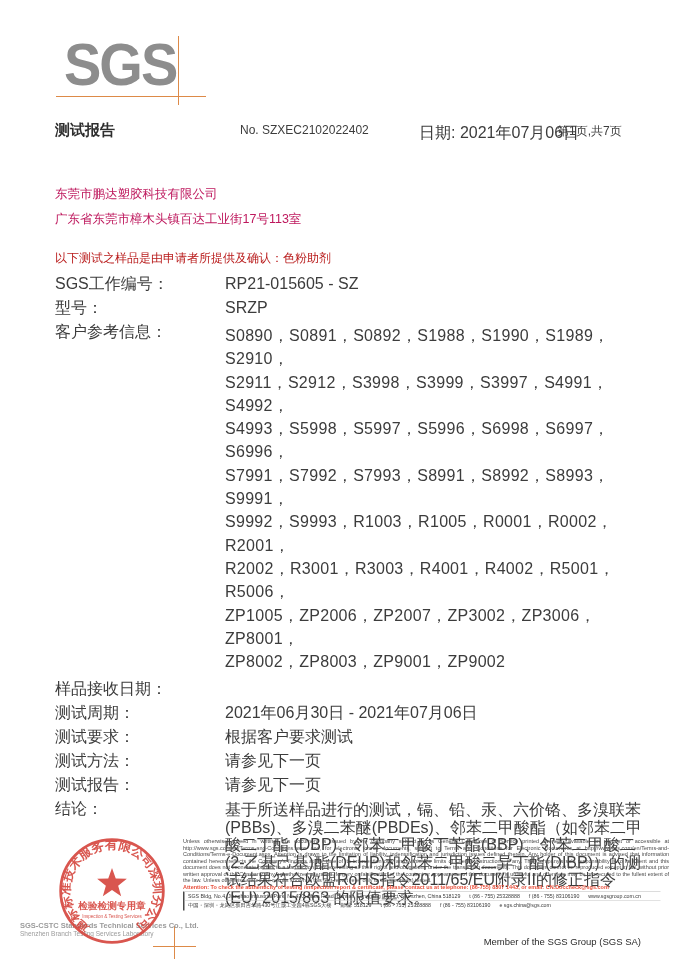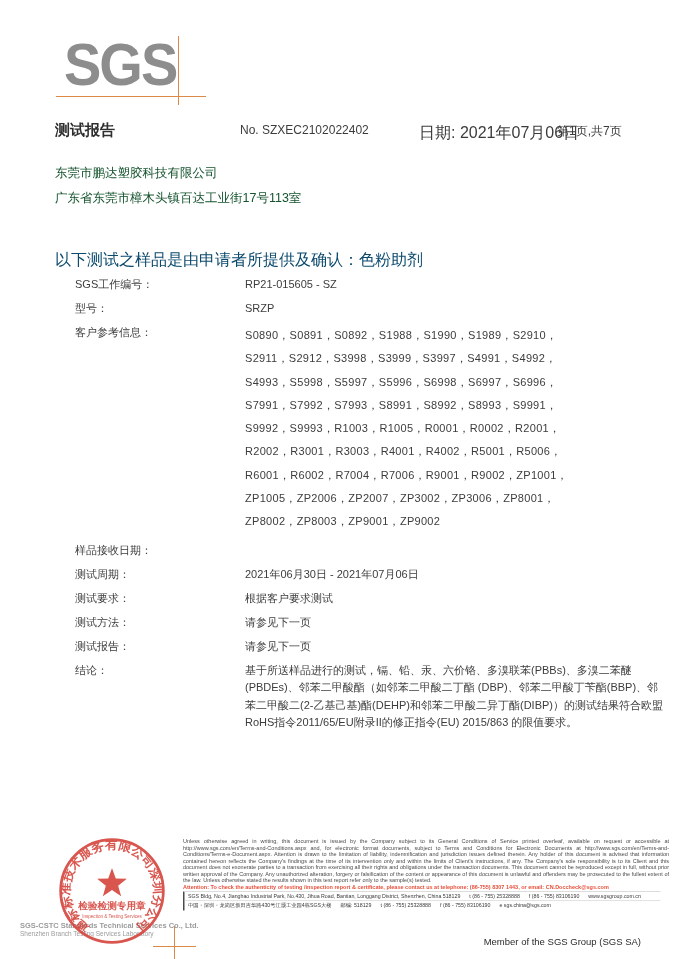--- a/index.html
+++ b/index.html
@@ -15,25 +15,25 @@
   .crop-top-v{left:178px;top:36px;width:1px;height:69px;}
   .crop-bot-v{left:174px;top:926px;width:1px;height:33px;}
   .crop-bot-h{left:153px;top:946px;width:43px;height:1px;}
   
   .hdr{position:absolute;top:121px;left:0;width:100%;height:20px;}
   .hdr .title{position:absolute;left:55px;top:0;font-size:15px;font-weight:bold;color:#2e2e2e;}
   .hdr .no{position:absolute;left:240px;top:2px;font-size:12px;}
   .hdr .date{position:absolute;left:419px;top:2px;font-size:16px;}
   .hdr .pages{position:absolute;left:557px;top:2px;font-size:12px;}
   
-  .applicant{position:absolute;left:55px;top:161px;font-size:12.5px;line-height:25px;color:#14532d;}
+  .applicant{position:absolute;left:55px;top:182px;font-size:12.5px;line-height:25px;color:#be185d;}
   
-  .intro{position:absolute;left:55px;top:250px;font-size:16px;color:#0c4a6e;}
+  .intro{position:absolute;left:55px;top:250px;font-size:12px;color:#b91c1c;}
   
-  .fields{position:absolute;left:55px;top:276px;width:592px;font-size:11px;margin-left:20px;}
+  .fields{position:absolute;left:55px;top:276px;width:592px;font-size:16px;}
   .frow{display:flex;margin-bottom:8px;}
   .flabel{width:170px;flex:0 0 170px;line-height:16px;}
   .fvalue{flex:1;line-height:16px;}
   .refs div{line-height:23.3px;letter-spacing:0.3px;}
   .conclusion{line-height:17.5px;text-align:left;}
   .frow.concl{margin-top:4px;justify-content:flex-end;}
   
   .company-lines{position:absolute;left:20px;top:921px;color:#9b9b9b;z-index:1;}
   .company-lines .l1{font-size:7.5px;font-weight:bold;line-height:9px;}
   .company-lines .l2{font-size:6.5px;line-height:8px;}
@@ -83,21 +83,20 @@
     </div>
     <div class="frow">
       <div class="flabel">客户参考信息：</div>
       <div class="fvalue refs">
         <div>S0890，S0891，S0892，S1988，S1990，S1989，S2910，</div>
         <div>S2911，S2912，S3998，S3999，S3997，S4991，S4992，</div>
         <div>S4993，S5998，S5997，S5996，S6998，S6997，S6996，</div>
         <div>S7991，S7992，S7993，S8991，S8992，S8993，S9991，</div>
         <div>S9992，S9993，R1003，R1005，R0001，R0002，R2001，</div>
         <div>R2002，R3001，R3003，R4001，R4002，R5001，R5006，</div>
-        <div>R6001，R6002，R7004，R7006，R9001，R9002，ZP1001，</div>
         <div>ZP1005，ZP2006，ZP2007，ZP3002，ZP3006，ZP8001，</div>
         <div>ZP8002，ZP8003，ZP9001，ZP9002</div>
       </div>
     </div>
     <div class="frow">
       <div class="flabel">样品接收日期：</div>
     </div>
     <div class="frow">
       <div class="flabel">测试周期：</div>
       <div class="fvalue">2021年06月30日 - 2021年07月06日</div>

